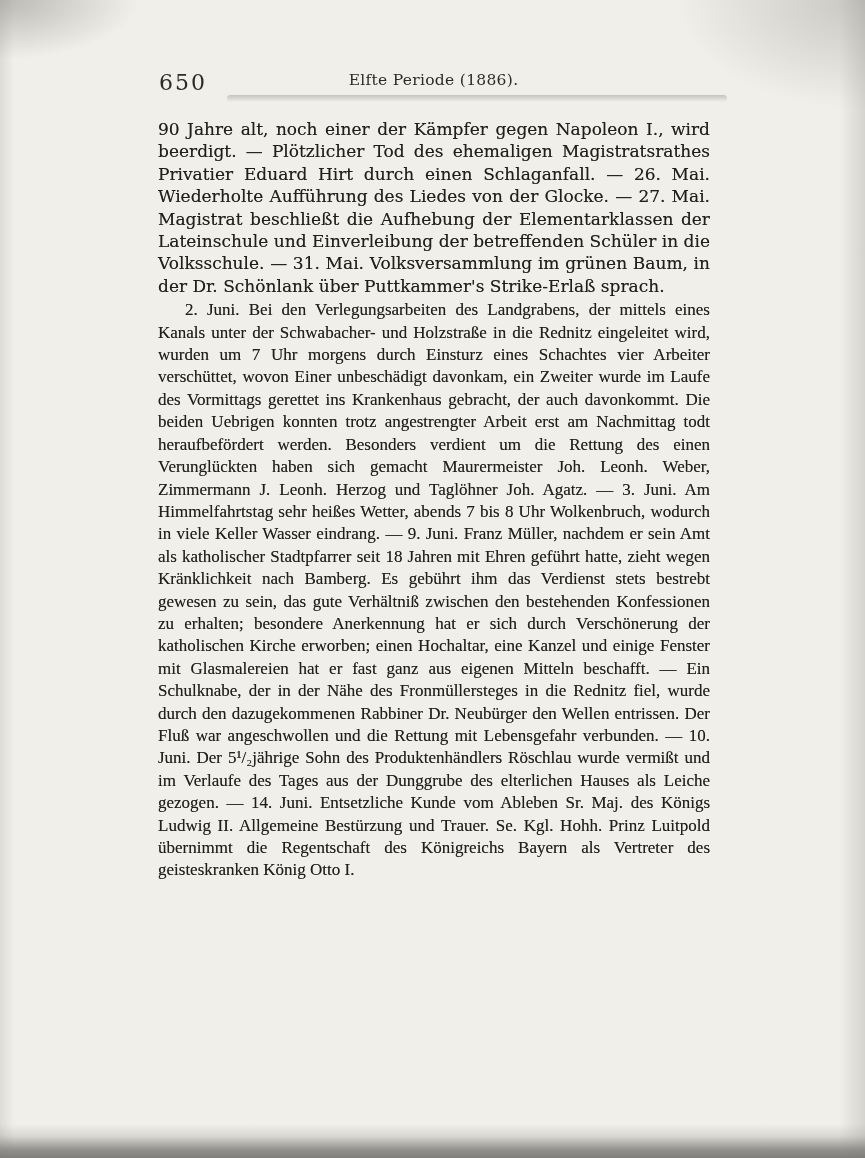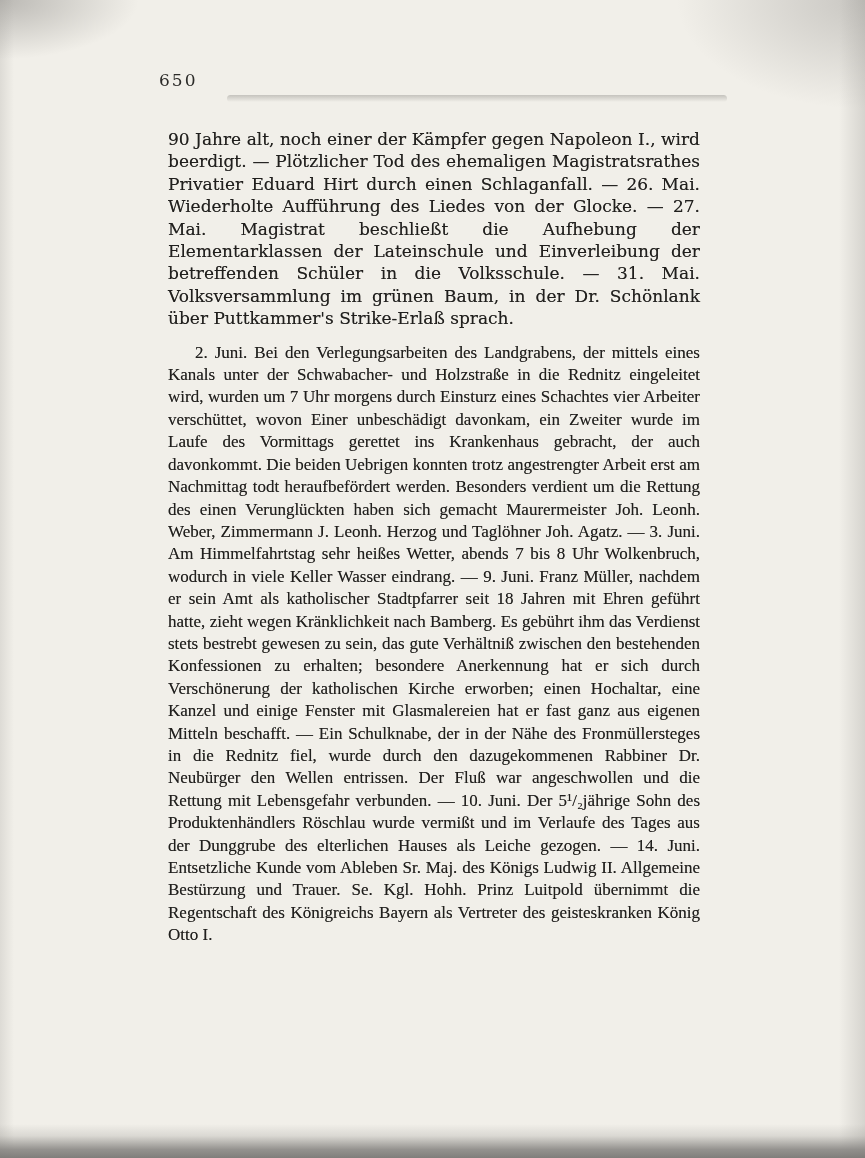--- a/index.html
+++ b/index.html
@@ -68,21 +68,21 @@
     position: absolute;
     left: 157px;
     top: 68px;
     width: 553px;
     height: 30px;
   }
   .page-number {
     position: absolute;
     left: 2px;
     top: 2px;
-    font-size: 17px;
+    font-size: 22px;
     letter-spacing: 2px;
     color: #2c2b29;
   }
   .header-title {
     display: block;
     text-align: center;
     font-size: 15.5px;
     letter-spacing: 0.3px;
     color: #2c2b29;
     padding-top: 3px;
@@ -103,34 +103,35 @@
     left: 156px;
     top: 116px;
     width: 556px;
     font-size: 17px;
     line-height: 22.4px;
     text-align: justify;
     color: #201f1d;
     text-shadow: 0 0 0.4px rgba(32,31,29,0.55);
   }
   .para {
-    margin: 12px;
+    margin: 2px;
   }
   .para.indent {
     text-indent: 27px;
     font-family: Liberation Serif, serif;
   }
 </style>
 </head>
 <body>
 
 <div class="scan">
 
   <div class="page-header">
     <span class="page-number">650</span>
+    <span class="header-title">Elfte Periode (1886).</span>
     <span class="header-rule"></span>
   </div>
 
   <div class="page-body">
     <p class="para">90 Jahre alt, noch einer der Kämpfer gegen Napoleon I., wird beerdigt. — Plötzlicher Tod des ehemaligen Magistratsrathes Privatier Eduard Hirt durch einen Schlaganfall. — 26. Mai. Wiederholte Aufführung des Liedes von der Glocke. — 27. Mai. Magistrat beschließt die Aufhebung der Elementarklassen der Lateinschule und Einverleibung der betreffenden Schüler in die Volksschule. — 31. Mai. Volksversammlung im grünen Baum, in der Dr. Schönlank über Puttkammer's Strike-Erlaß sprach.</p>
     <p class="para indent">2. Juni. Bei den Verlegungsarbeiten des Landgrabens, der mittels eines Kanals unter der Schwabacher- und Holzstraße in die Rednitz eingeleitet wird, wurden um 7 Uhr morgens durch Einsturz eines Schachtes vier Arbeiter verschüttet, wovon Einer unbeschädigt davonkam, ein Zweiter wurde im Laufe des Vormittags gerettet ins Krankenhaus gebracht, der auch davonkommt. Die beiden Uebrigen konnten trotz angestrengter Arbeit erst am Nachmittag todt heraufbefördert werden. Besonders verdient um die Rettung des einen Verunglückten haben sich gemacht Maurermeister Joh. Leonh. Weber, Zimmermann J. Leonh. Herzog und Taglöhner Joh. Agatz. — 3. Juni. Am Himmelfahrtstag sehr heißes Wetter, abends 7 bis 8 Uhr Wolkenbruch, wodurch in viele Keller Wasser eindrang. — 9. Juni. Franz Müller, nachdem er sein Amt als katholischer Stadtpfarrer seit 18 Jahren mit Ehren geführt hatte, zieht wegen Kränklichkeit nach Bamberg. Es gebührt ihm das Verdienst stets bestrebt gewesen zu sein, das gute Verhältniß zwischen den bestehenden Konfessionen zu erhalten; besondere Anerkennung hat er sich durch Verschönerung der katholischen Kirche erworben; einen Hochaltar, eine Kanzel und einige Fenster mit Glasmalereien hat er fast ganz aus eigenen Mitteln beschafft. — Ein Schulknabe, der in der Nähe des Fronmüllersteges in die Rednitz fiel, wurde durch den dazugekommenen Rabbiner Dr. Neubürger den Wellen entrissen. Der Fluß war angeschwollen und die Rettung mit Lebensgefahr verbunden. — 10. Juni. Der 5¹/₂jährige Sohn des Produktenhändlers Röschlau wurde vermißt und im Verlaufe des Tages aus der Dunggrube des elterlichen Hauses als Leiche gezogen. — 14. Juni. Entsetzliche Kunde vom Ableben Sr. Maj. des Königs Ludwig II. Allgemeine Bestürzung und Trauer. Se. Kgl. Hohh. Prinz Luitpold übernimmt die Regentschaft des Königreichs Bayern als Vertreter des geisteskranken König Otto I.</p>
   </div>
 
   <div class="shadow-top-left"></div>
   <div class="shadow-top-right"></div>

